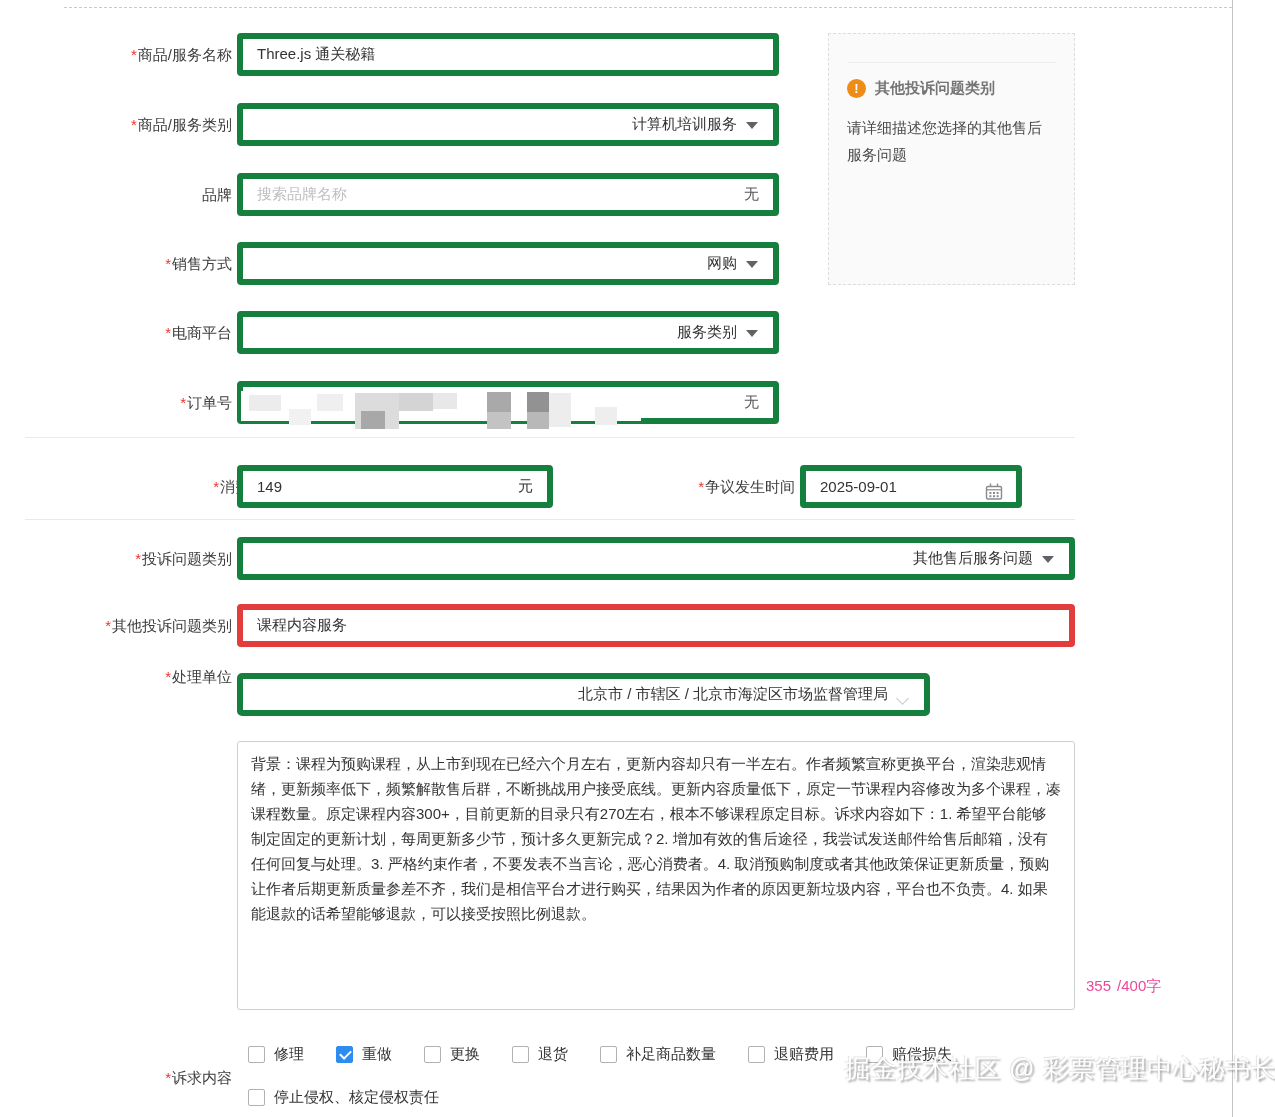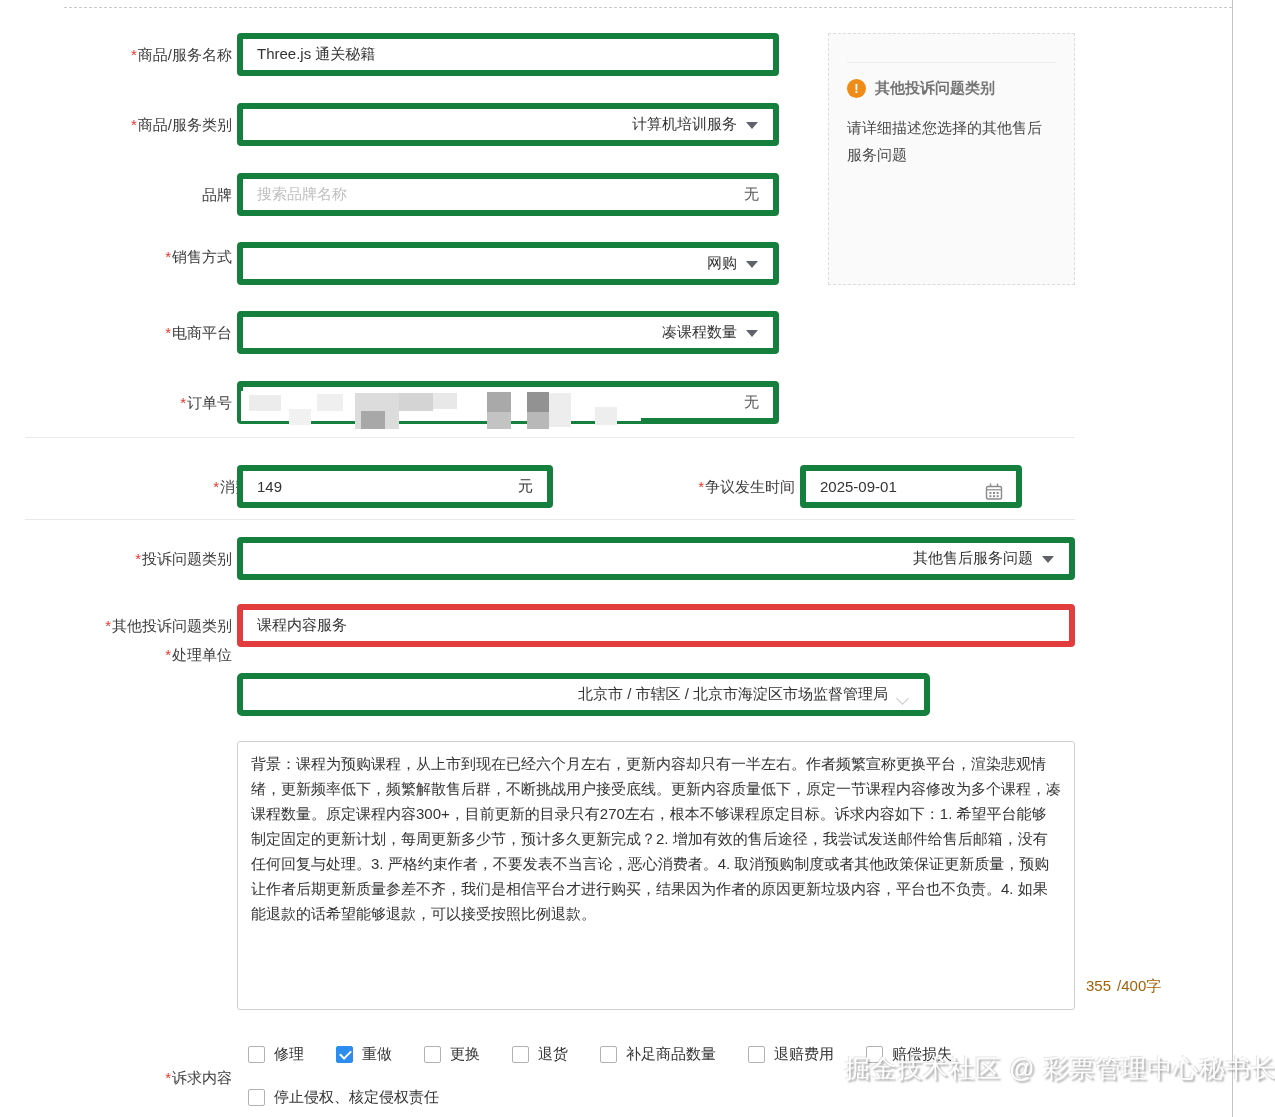--- a/index.html
+++ b/index.html
@@ -36,21 +36,21 @@
   .panel-sep { border-top:1px solid #efefef; margin:12px 0 16px; }
   .warn-row { display:flex; align-items:center; gap:9px; margin-bottom:16px; }
   .warn-icon { width:19px; height:19px; border-radius:50%; background:#ef8b17; color:#fff; font-size:13px;
                font-weight:bold; display:flex; align-items:center; justify-content:center; flex:0 0 auto; }
   .warn-title { font-size:15px; font-weight:bold; color:#757575; }
   .panel-desc { font-size:15px; color:#4a4a4a; line-height:27px; }
 
   textarea.content { position:absolute; left:237px; top:741px; width:838px; height:269px; border:1px solid #cfcfcf;
            border-radius:3px; padding:9px 13px; font-size:15px; line-height:25px; color:#333; resize:none;
            font-family:"Liberation Sans","DejaVu Sans",sans-serif; outline:none; }
-  .counter { position:absolute; left:1086px; top:977px; font-size:15px; color:#a16207; }
+  .counter { position:absolute; left:1086px; top:977px; font-size:15px; color:#ec4899; }
   .counter .cur { margin-right:6px; }
 
   .cb-row { position:absolute; left:248px; display:flex; align-items:center; gap:32px; }
   .cb-item { display:flex; align-items:center; gap:9px; font-size:15px; color:#333; cursor:pointer; white-space:nowrap; }
   .cb { width:17px; height:17px; border:1px solid #b2b2b2; border-radius:2px; background:#fff; position:relative; flex:0 0 auto; }
   .cb.checked { background:#2d8cf0; border-color:#2d8cf0; }
   .cb.checked::after { content:""; position:absolute; left:5px; top:1px; width:5px; height:9px;
                        border:solid #fff; border-width:0 2px 2px 0; transform:rotate(45deg); }
 
   .watermark { position:absolute; left:845px; top:1052px; font-size:25px; letter-spacing:1px; color:#ffffff;
@@ -83,33 +83,33 @@
   </div>
 
   <div class="label" style="top:173px;">
     <span>品牌</span>
   </div>
   <div class="input" style="left:237px; top:173px; width:542px;">
     <span class="placeholder">搜索品牌名称</span>
     <span class="suffix-none">无</span>
   </div>
 
-  <div class="label" style="top:235px;padding-left:32px;">
+  <div class="label" style="top:242px;padding-left:32px;">
     <span class="star">*</span><span>销售方式</span>
   </div>
   <div class="select" style="left:237px; top:242px; width:542px;">
     <span>网购</span>
     <i class="caret"></i>
   </div>
 
   <div class="label" style="top:311px;">
     <span class="star">*</span><span>电商平台</span>
   </div>
   <div class="select" style="left:237px; top:311px; width:542px;">
-    <span>凑课程数量</span>
+    <span>服务类别</span>
     <i class="caret"></i>
   </div>
 
   <div class="label" style="top:381px;">
     <span class="star">*</span><span>订单号</span>
   </div>
   <div class="input" style="left:237px; top:381px; width:542px;">
     <div class="border-mask"></div>
     <div class="mosaic" style="left:0; top:0; width:420px; height:41px;">
       <div style="left:6px;  top:8px;  width:32px; height:16px; background:#ececec;"></div>
@@ -170,21 +170,21 @@
     <i class="caret"></i>
   </div>
 
   <div class="label" style="top:604px;">
     <span class="star">*</span><span>其他投诉问题类别</span>
   </div>
   <div class="input error" style="left:237px; top:604px; width:838px;">
     <span>课程内容服务</span>
   </div>
 
-  <div class="label" style="top:633px;">
+  <div class="label" style="top:655px;">
     <span class="star">*</span><span>处理单位</span>
   </div>
   <div class="select" style="left:237px; top:673px; width:693px; border-radius:5px;">
     <span>北京市 / 市辖区 / 北京市海淀区市场监督管理局</span>
     <i class="chev"></i>
   </div>
 
   <textarea class="content" style="">背景：课程为预购课程，从上市到现在已经六个月左右，更新内容却只有一半左右。作者频繁宣称更换平台，渲染悲观情绪，更新频率低下，频繁解散售后群，不断挑战用户接受底线。更新内容质量低下，原定一节课程内容修改为多个课程，凑课程数量。原定课程内容300+，目前更新的目录只有270左右，根本不够课程原定目标。诉求内容如下：1. 希望平台能够制定固定的更新计划，每周更新多少节，预计多久更新完成？2. 增加有效的售后途径，我尝试发送邮件给售后邮箱，没有任何回复与处理。3. 严格约束作者，不要发表不当言论，恶心消费者。4. 取消预购制度或者其他政策保证更新质量，预购让作者后期更新质量参差不齐，我们是相信平台才进行购买，结果因为作者的原因更新垃圾内容，平台也不负责。4. 如果能退款的话希望能够退款，可以接受按照比例退款。</textarea>
   <div class="counter">
     <span class="cur">355</span><span>/400字</span>

